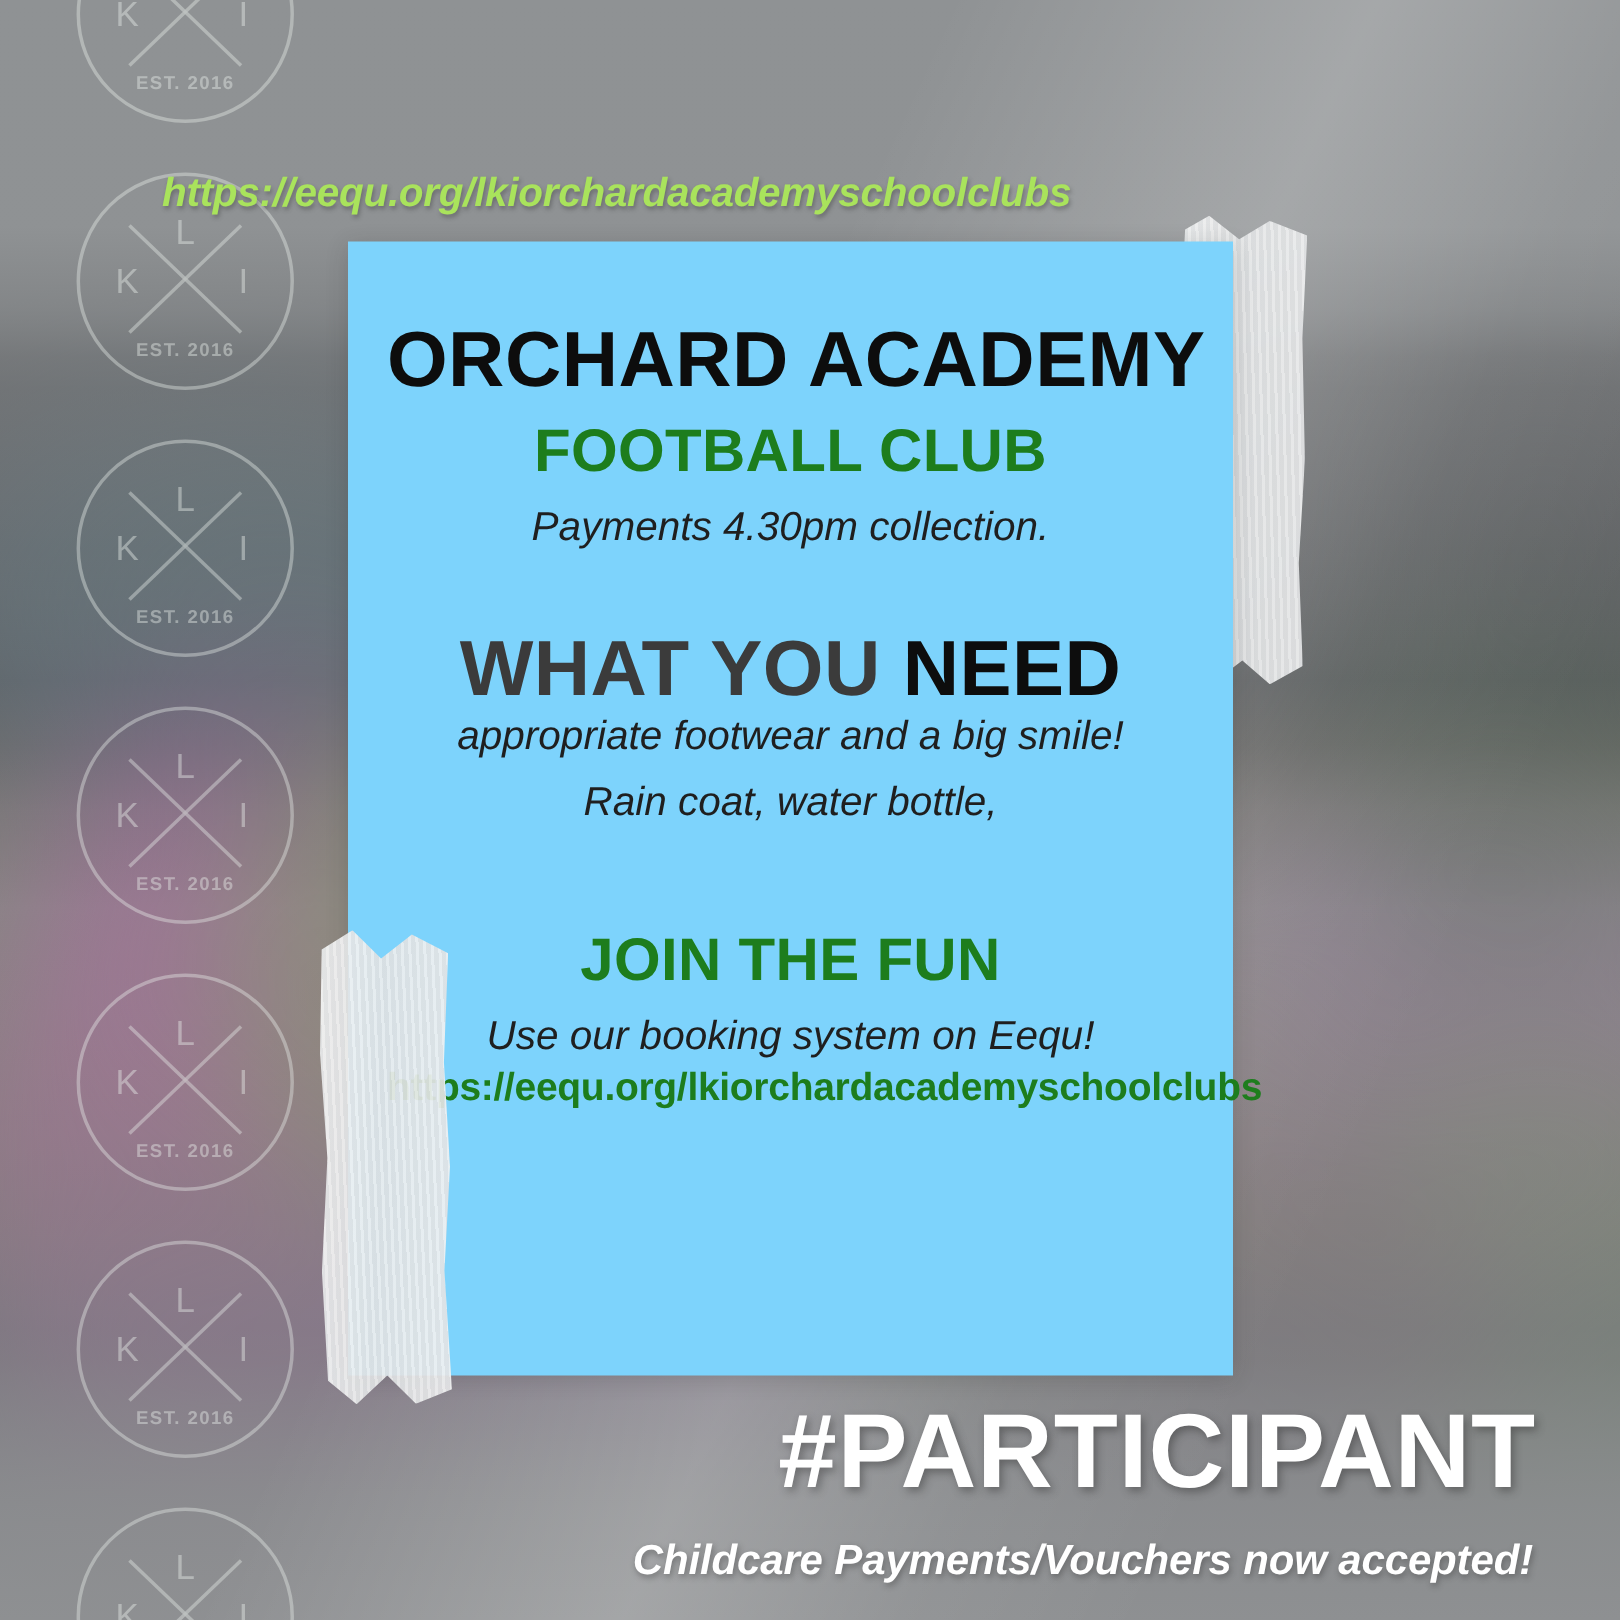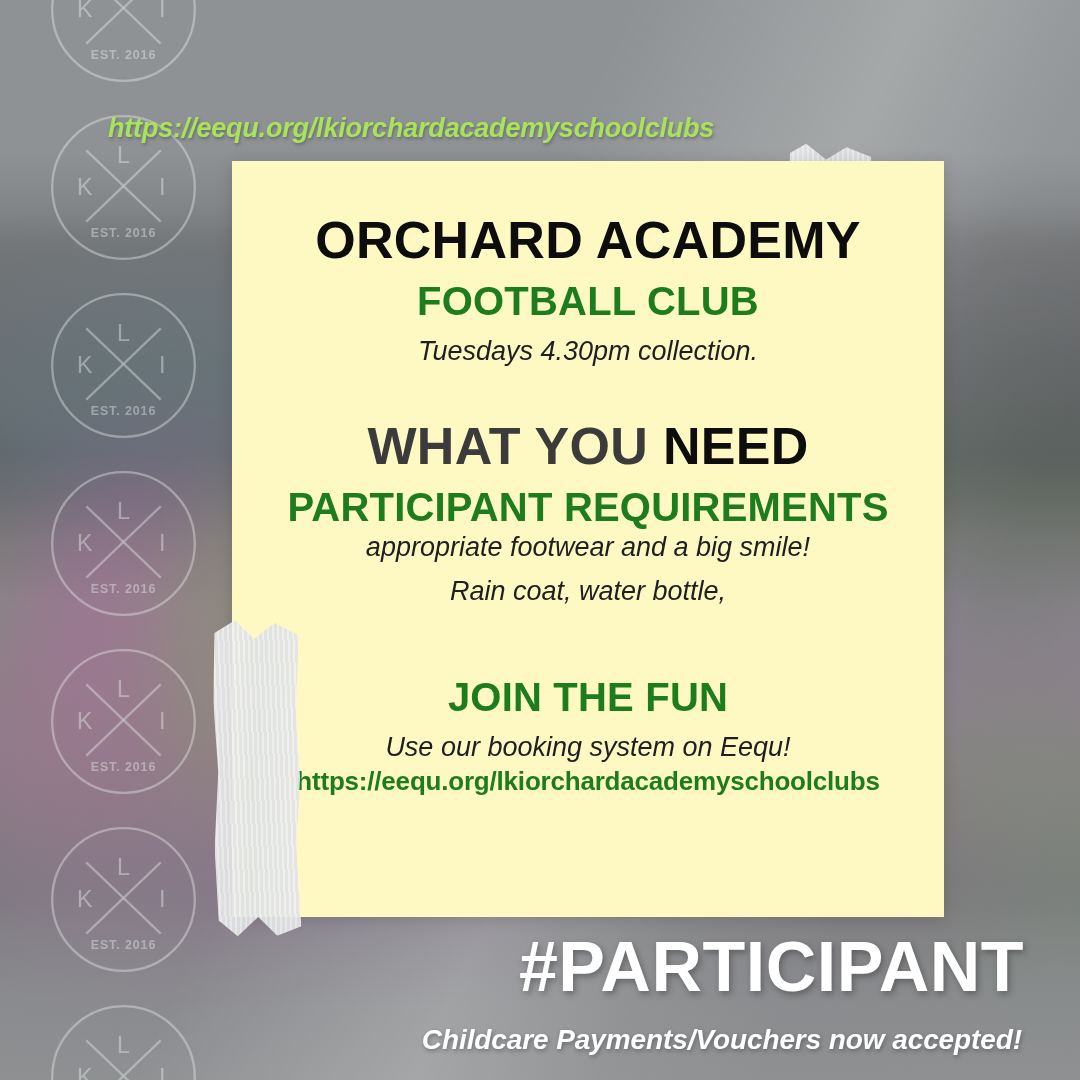--- a/index.html
+++ b/index.html
@@ -138,22 +138,22 @@
     width: 86px; height: 316px;
     clip-path: polygon(2% 4%, 26% 0%, 48% 6%, 72% 1%, 100% 5%, 96% 28%, 100% 50%, 95% 72%, 100% 97%,
                        72% 100%, 50% 94%, 26% 100%, 4% 95%, 0% 72%, 5% 48%, 0% 26%);
     transform: rotate(-.5deg);
   }
 
   
   .card {
     position: absolute;
     left: 232px; top: 161px;
-    width: 712px; height: 756px;
-    background: #fef9c3;
+    width: 590px; height: 756px;
+    background: #7dd3fc;
     box-shadow: 0 2px 14px rgba(40,40,40,.18);
   }
   .card-inner {
     position: relative;
     width: 100%; height: 100%;
     padding: 52px 26px 0;
     text-align: center;
   }
 
   .blk-title {
@@ -352,28 +352,27 @@
   <div class="header-url">https://eequ.org/lkiorchardacademyschoolclubs</div>
 
   <div class="tape tape-tr"></div>
 
   <div class="card">
     <div class="card-inner">
 
       <div>
         <div class="blk-title">ORCHARD ACADEMY</div>
         <div class="blk-sub">FOOTBALL CLUB</div>
-        <div class="blk-body">Tuesdays 4.30pm collection.</div>
+        <div class="blk-body">Payments 4.30pm collection.</div>
       </div>
 
       <div class="gap-md"></div>
 
       <div>
         <div class="blk-title muted-lead"><span class="lead">WHAT YOU </span><span>NEED</span></div>
-        <div class="blk-sub">PARTICIPANT REQUIREMENTS</div>
         <div class="blk-body" style="margin-top:0">appropriate footwear and a big smile!</div>
         <div class="blk-body">Rain coat, water bottle,</div>
       </div>
 
       <div class="gap-lg"></div>
 
       <div>
         <div class="blk-sub">JOIN THE FUN</div>
         <div class="blk-body">Use our booking system on Eequ!</div>
         <div class="blk-link">https://eequ.org/lkiorchardacademyschoolclubs</div>

